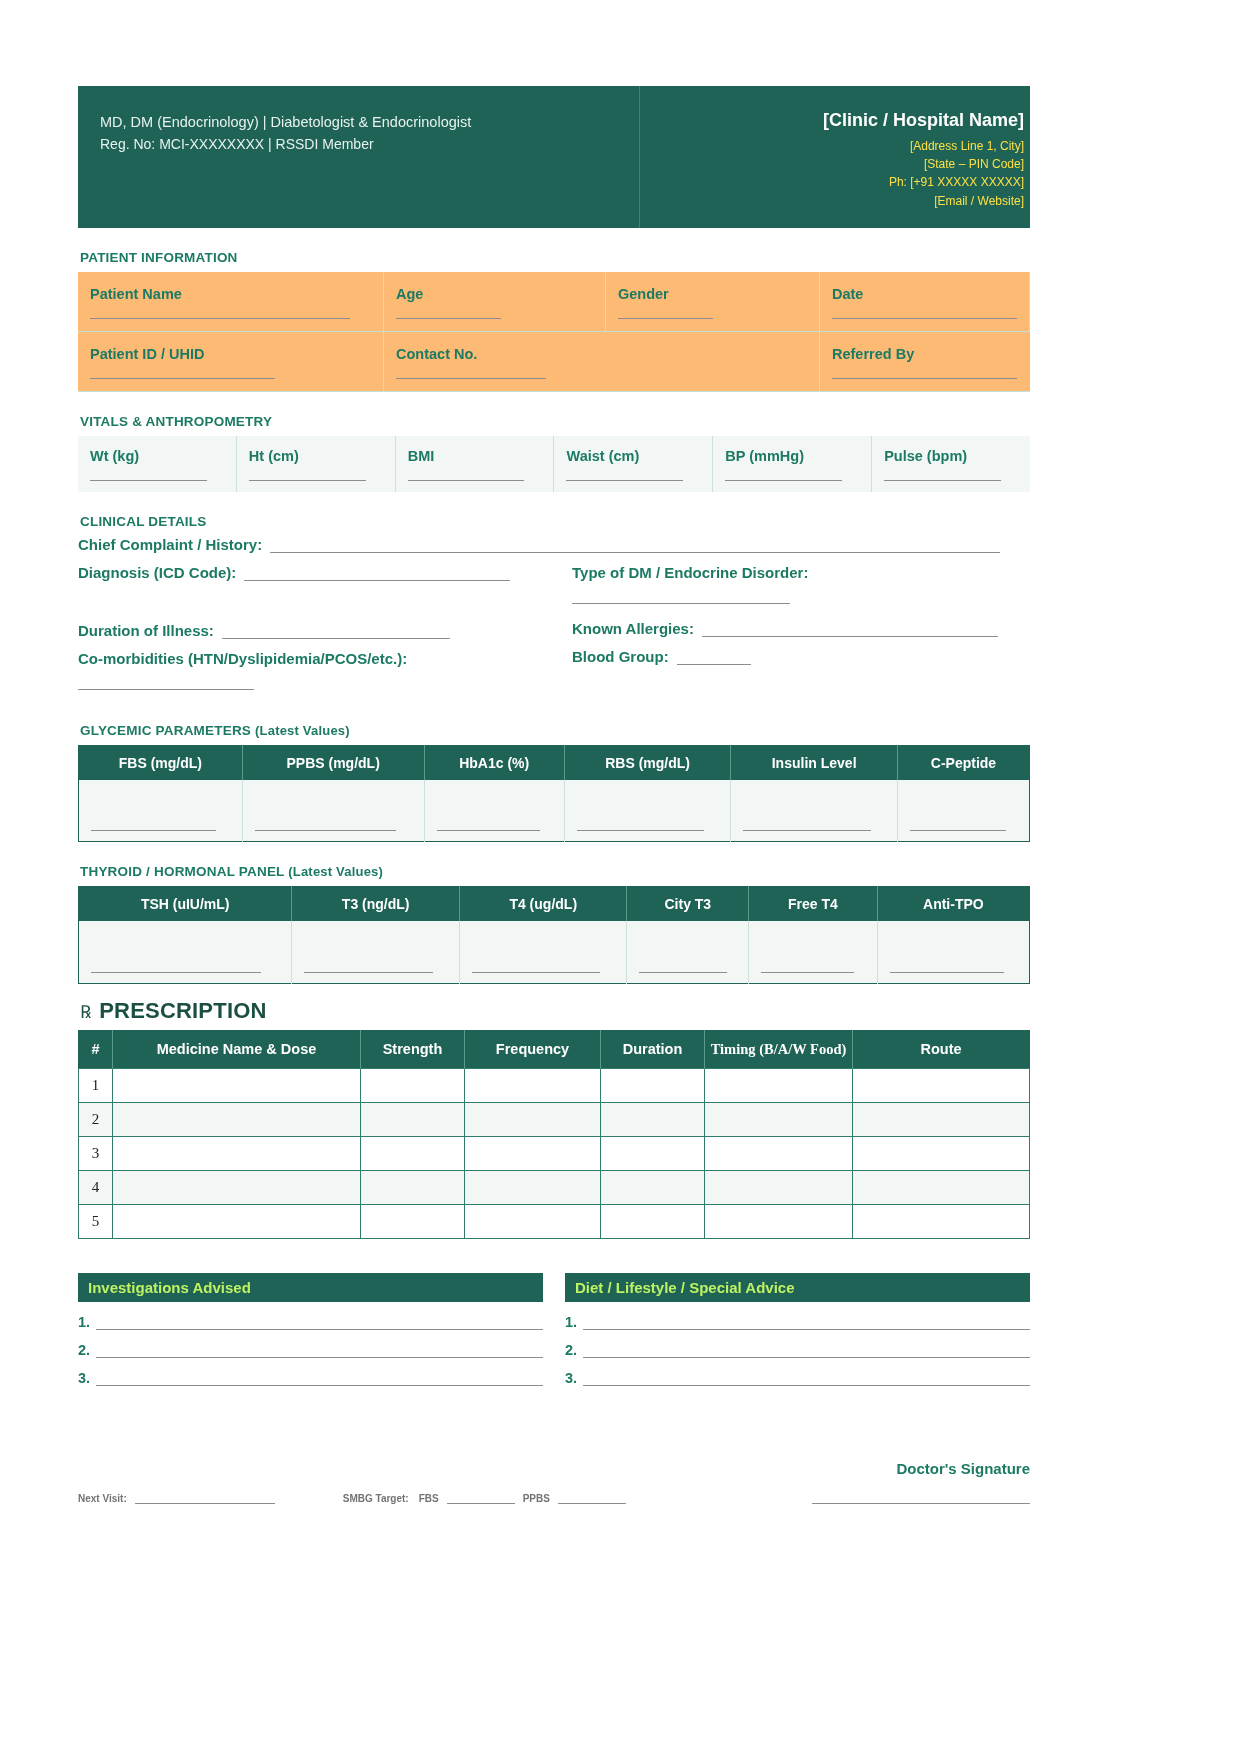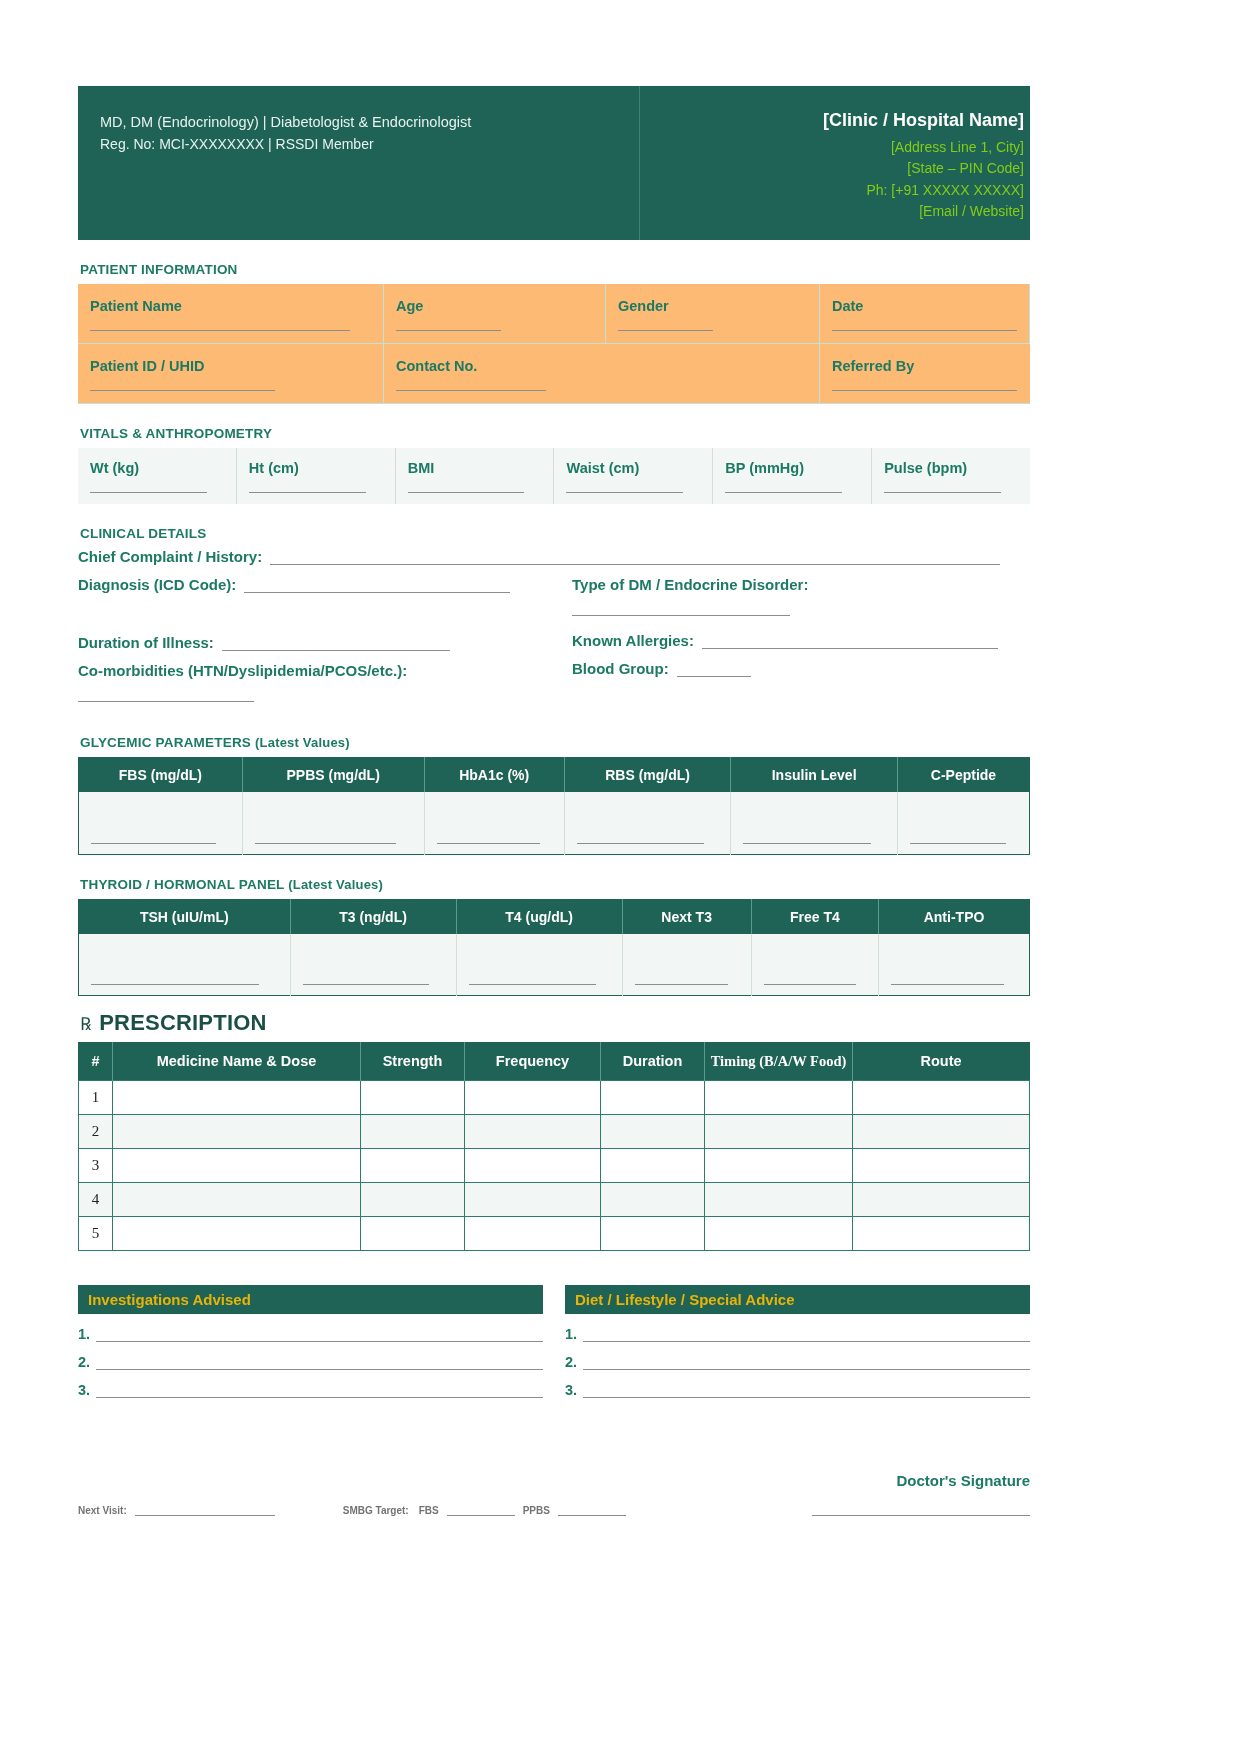--- a/index.html
+++ b/index.html
@@ -56,23 +56,23 @@
     padding: 24px 6px 18px 18px;
     text-align: right;
   }
   .clinic-name {
     font-size: 18px;
     font-weight: bold;
     margin-bottom: 6px;
     color: #ffffff;
   }
   .clinic-line {
-    font-size: 14px;
+    font-size: 12px;
     line-height: 1.52;
-    color: #84cc16;
+    color: #fde047;
   }
 
   
   .sec-title {
     font-size: 13.5px;
     font-weight: bold;
     color: #1c7a64;
     letter-spacing: 0.2px;
     margin: 22px 0 7px 2px;
   }
@@ -236,21 +236,21 @@
 
   
   .lists {
     display: flex;
     gap: 22px;
     margin-top: 34px;
   }
   .list-col { flex: 1; }
   .list-head {
     background: #1e6355;
-    color: #eab308;
+    color: #bef264;
     font-size: 15px;
     font-weight: bold;
     padding: 6px 10px;
   }
   .list-item {
     display: flex;
     align-items: flex-end;
     margin-top: 12px;
   }
   .li-num {
@@ -461,21 +461,21 @@
   <div class="sec-title">
     <span>THYROID / HORMONAL PANEL</span>
     <span class="sub">(Latest Values)</span>
   </div>
   <table class="lab">
     <tbody>
         <tr>
       <th>TSH (uIU/mL)</th>
       <th>T3 (ng/dL)</th>
       <th>T4 (ug/dL)</th>
-      <th>Next T3</th>
+      <th>City T3</th>
       <th>Free T4</th>
       <th>Anti-TPO</th>
     </tr>
     <tr>
       <td>
             <div class="cell-rule"></div>
           </td>
       <td>
             <div class="cell-rule"></div>
           </td>

